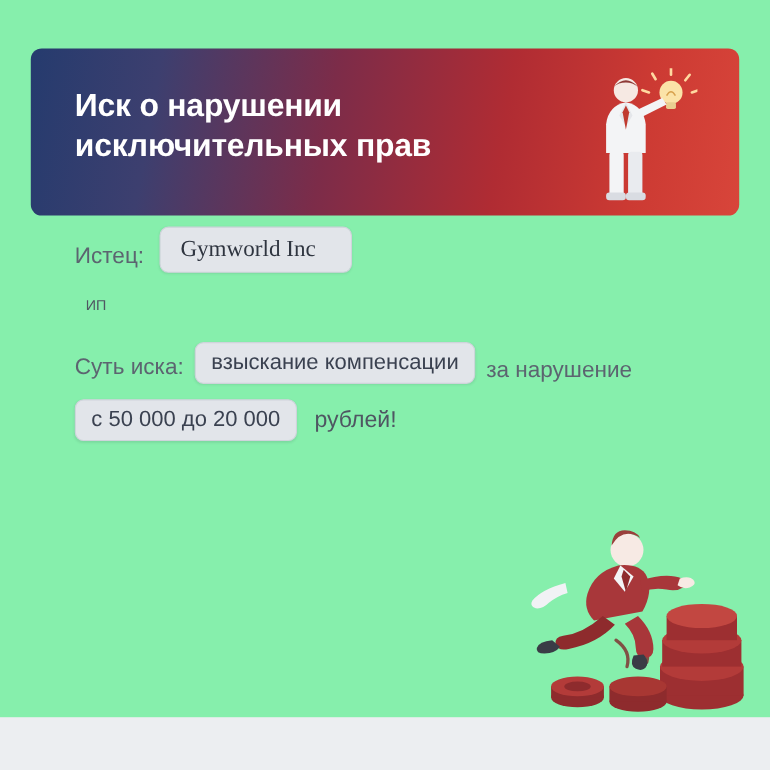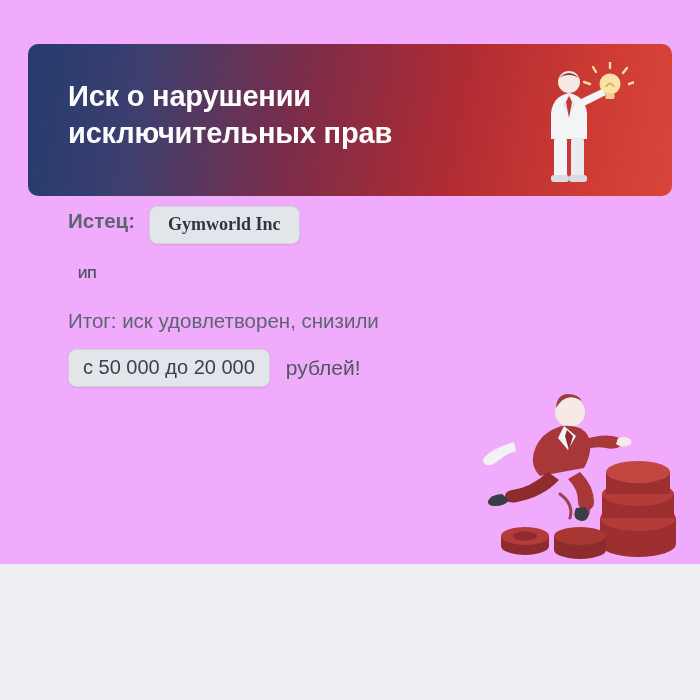--- a/index.html
+++ b/index.html
@@ -4,22 +4,22 @@
 <style>
   * { box-sizing: border-box; }
   html, body {
     margin: 0; padding: 0;
     width: 700px; height: 700px;
     background: #eceef1;
     font-family: "Liberation Sans", sans-serif;
   }
   .page {
     position: relative;
-    width: 700px; height: 564px;
-    background: #f0abfc;
+    width: 700px; height: 652px;
+    background: #86efac;
     overflow: hidden;
   }
 
   
   .banner {
     position: absolute;
     left: 28px; top: 44px;
     width: 644px; height: 152px;
     border-radius: 10px;
     background: linear-gradient(100deg, #253b6e 0%, #3d3f6f 18%, #7c2c49 42%, #b02c33 66%, #cc3a33 85%, #d8453a 100%);
@@ -44,39 +44,38 @@
 
   
   .body {
     position: absolute;
     left: 68px; top: 206px;
     width: 600px;
   }
 
   .row {
     display: flex;
-    align-items: flex-start;
+    align-items: flex-end;
     flex-wrap: wrap;
-    font-weight: bold;
   }
   .lbl {
     color: #5c6470;
     font-size: 20.5px;
     line-height: 1.45;
   }
 
   .pill {
     display: inline-block;
     background: #e2e5ea;
     border: 1px solid #cfd4db;
     border-radius: 8px;
     color: #2f3540;
     font-family: "Liberation Serif", serif;
-    font-size: 18px;
-    padding: 7px 18px 8px 18px;
+    font-size: 21px;
+    padding: 7px 32px 8px 18px;
     box-shadow: 0 1px 2px rgba(40,45,55,0.10);
   }
   .pill.sans {
     font-family: "Liberation Sans", sans-serif;
     font-size: 20px;
     color: #3a4150;
     padding: 6px 14px 7px 14px;
   }
 
   .line-plaintiff { margin-top: 0px; }
@@ -153,24 +152,28 @@
 
     <div class="row line-plaintiff">
       <span class="lbl">Истец:</span>
       <span class="pill">Gymworld Inc</span>
     </div>
 
     <div class="row line-defendant">
       <span class="val">ИП</span>
     </div>
 
-
-
-
-    <div class="para block3 line-result">Итог: иск удовлетворен, снизили</div>
+    <div class="row line-claim">
+      <span class="lbl">Суть иска:</span>
+      <span class="pill sans">взыскание компенсации</span>
+      <span class="tail">за нарушение</span>
+    </div>
+
+
+
 
     <div class="pill-row">
       <span class="pill sans">с 50 000 до 20 000</span>
       <span class="tail">рублей!</span>
     </div>
   </div>
 
   <svg class="runner-art" viewBox="0 0 262 196" xmlns="http://www.w3.org/2000/svg">
 
     <g>

